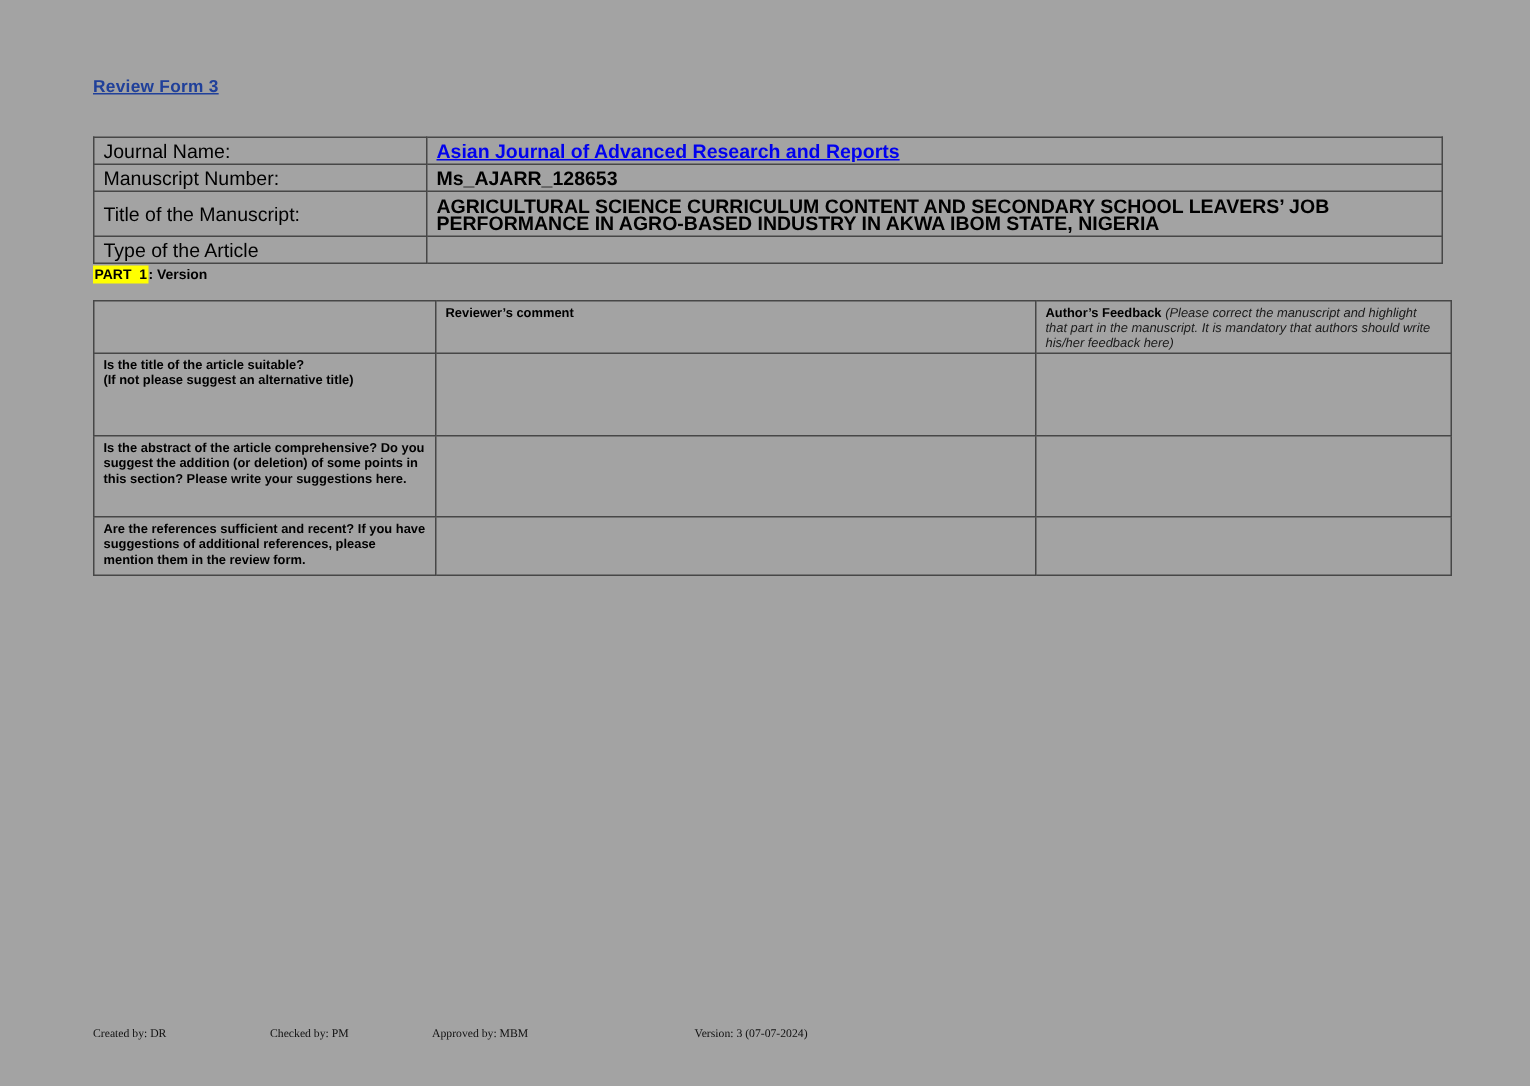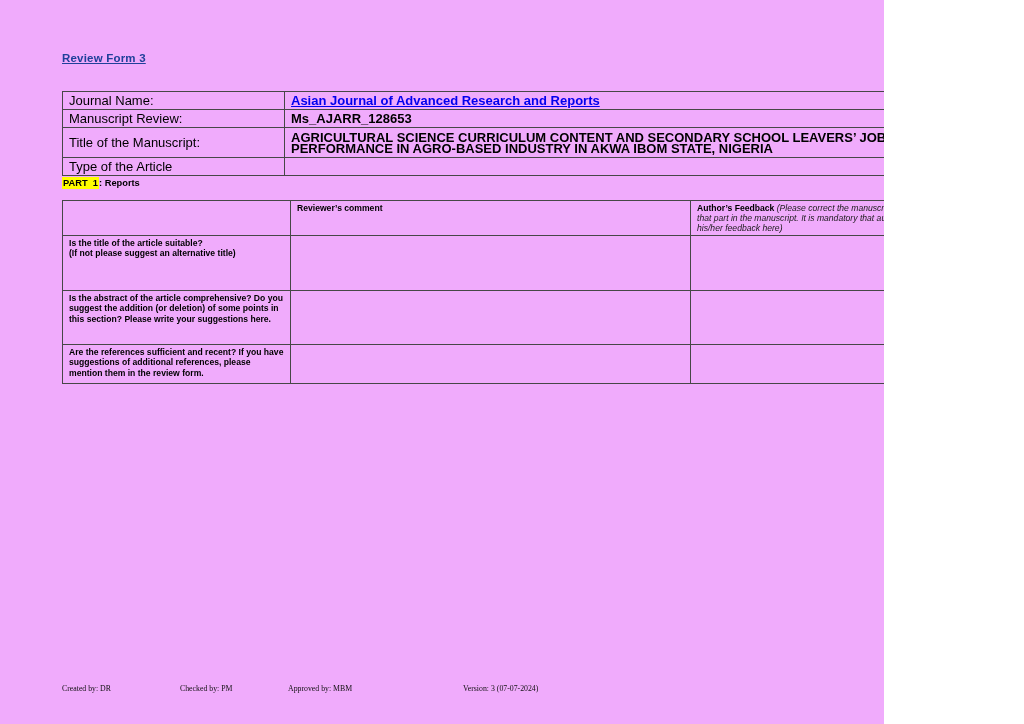--- a/index.html
+++ b/index.html
@@ -5,23 +5,23 @@
   :root {
     --title-blue: #20409A;
     --link-blue: #0101EE;
     --hl-yellow: #FFFF00;
     --border: #474747;
   }
   * { box-sizing: border-box; }
   html, body { margin: 0; padding: 0; background: #ffffff; }
   .page {
     position: relative;
-    width: 884px;
+    width: 1020px;
     height: 724px;
-    background: #f0abfc;
+    background: #a3a3a3;
     font-family: "Liberation Sans", sans-serif;
     color: #000;
     overflow: hidden;
   }
   .doc-title {
     position: absolute;
     left: 62px;
     top: 52px;
     font-size: 11.5px;
     font-weight: bold;
@@ -133,35 +133,35 @@
         <col>
       </colgroup>
     <tbody>
       <tr class="r-journal">
         <td>Journal Name:</td>
         <td>
           <span class="journal-link">Asian Journal of Advanced Research and Reports</span>
         </td>
       </tr>
       <tr class="r-number">
-        <td>Manuscript Review:</td>
+        <td>Manuscript Number:</td>
         <td class="bold-val">Ms_AJARR_128653</td>
       </tr>
       <tr class="r-title">
         <td>Title of the Manuscript:</td>
         <td class="title-val">AGRICULTURAL SCIENCE CURRICULUM CONTENT AND SECONDARY SCHOOL LEAVERS’ JOB PERFORMANCE IN AGRO-BASED INDUSTRY IN AKWA IBOM STATE, NIGERIA</td>
       </tr>
       <tr class="r-type">
         <td>Type of the Article</td>
         <td></td>
       </tr>
     </tbody>
   </table>
 
-  <div class="part-heading"><span class="hl">PART  1</span><span>:</span><span> Reports</span></div>
+  <div class="part-heading"><span class="hl">PART  1</span><span>:</span><span> Version</span></div>
 
   <table class="comments">
     <colgroup>
         <col class="cc1">
         <col class="cc2">
         <col class="cc3">
       </colgroup>
     <tbody>
       <tr class="hdr-row">
         <th></th>

